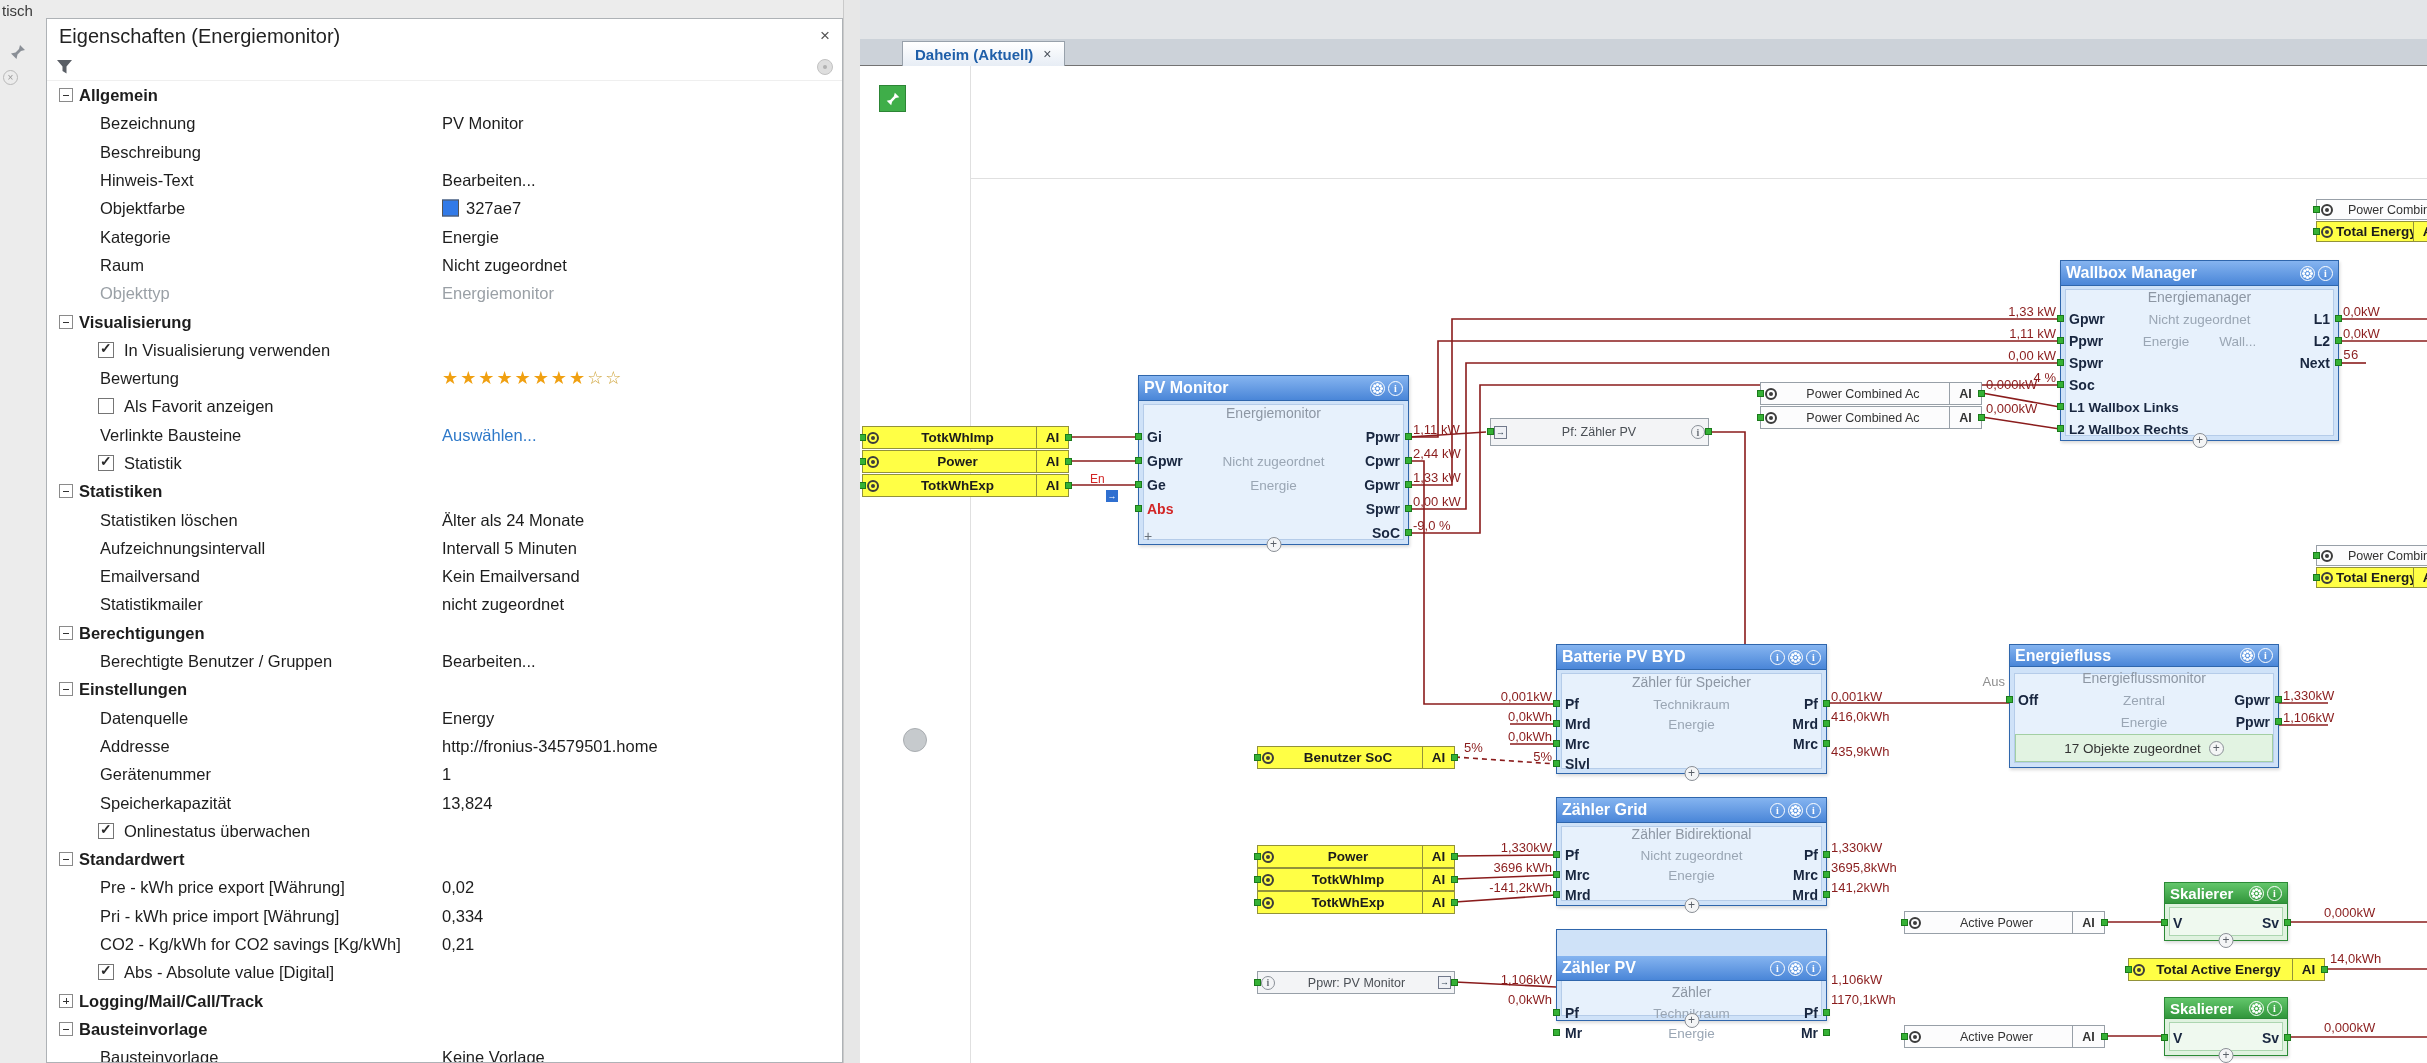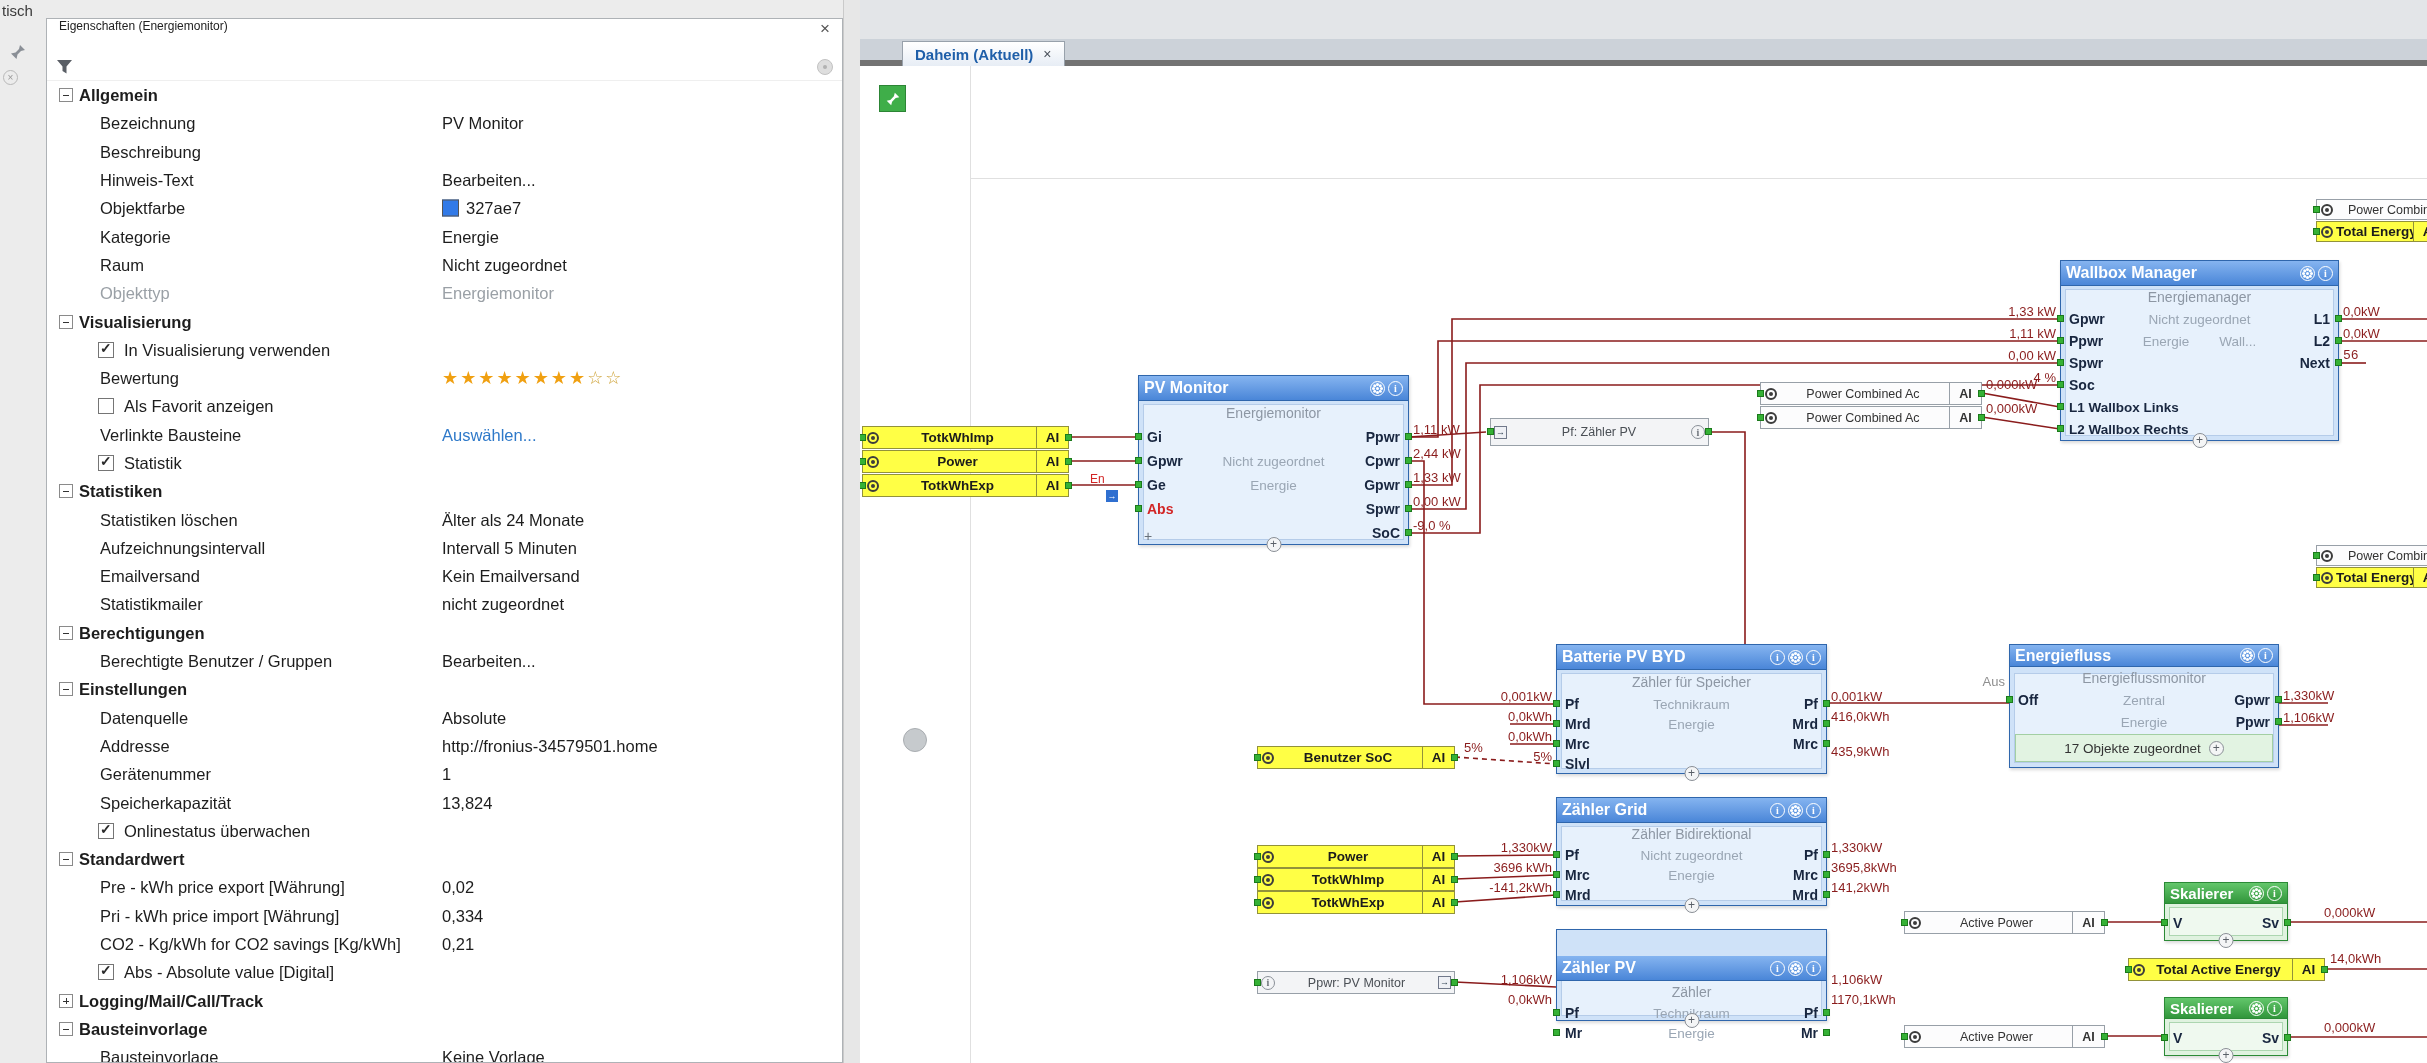--- a/index.html
+++ b/index.html
@@ -7,21 +7,21 @@
 #root{position:relative;width:2427px;height:1063px}
 
 
 #chrome-txt{position:absolute;left:2px;top:2px;font-size:15px;color:#3a3a3a}
 #dockpin{position:absolute;left:10px;top:44px;width:16px;height:16px}
 #circx{position:absolute;left:3px;top:70px;width:15px;height:15px;border-radius:50%;border:1px solid #b8b8b8;color:#9a9a9a;font-size:10px;line-height:13px;text-align:center}
 #circx::before{content:"×"}
 
 
 #props{position:absolute;left:46px;top:18px;width:797px;height:1045px;background:#fff;border:1px solid #aeb2b6;overflow:hidden;z-index:2}
-.phead{height:34px;display:flex;align-items:flex-start;padding:0 12px;font-size:12px;color:#222}
+.phead{height:34px;display:flex;align-items:center;padding:16px 12px;font-size:20px;color:#222}
 .pclose{margin-left:auto;color:#555;font-size:17px;cursor:default}
 .pclose::before{content:"×"}
 .pfilter{height:28px;display:flex;align-items:center;padding:0 9px;border-bottom:1px solid #efefef}
 .fcircle{margin-left:auto;width:16px;height:16px;border-radius:50%;background:#dedede;border:1px solid #c2c2c2;position:relative}
 .fcircle::after{content:"";position:absolute;left:50%;top:50%;width:4px;height:4px;margin:-2px;border-radius:50%;background:#b2b2b2}
 #props-rows{position:relative}
 .prow{position:relative;height:28.3px;font-size:16.5px;color:#1d1d1d;display:block}
 .sectoggle{position:absolute;left:12px;top:50%;margin-top:-7px;width:14px;height:14px;border:1px solid #8a8a8a;background:#fff}
 .sectoggle::before{content:"";position:absolute;left:3px;right:3px;top:50%;border-top:1px solid #333}
 .sectoggle.plus::after{content:"";position:absolute;top:3px;bottom:3px;left:50%;border-left:1px solid #333}
@@ -38,21 +38,21 @@
 .star{font-size:18px}
 .star.filled::before{content:"★";color:#f0a011}
 .star.empty::before{content:"☆";color:#cfa43a}
 
 
 #splitter{position:absolute;left:843px;top:0;width:17px;height:1063px;background:#e7e7e7;border-left:1px solid #cacaca}
 
 
 #canvas-area{position:absolute;left:860px;top:0;width:1567px;height:1063px}
 #topstrip{position:absolute;left:0;top:0;width:1567px;height:39px;background:#e3e5e8}
-#tabbar{position:absolute;left:0;top:39px;width:1567px;height:27px;background:#ccd2d9;border-bottom:6px solid #737373}
+#tabbar{position:absolute;left:0;top:39px;width:1567px;height:27px;background:#ccd2d9;border-bottom:1px solid #737373}
 .tab{position:absolute;left:42px;top:2px;height:25px;display:flex;align-items:center;gap:10px;padding:0 12px;background:linear-gradient(#ffffff,#e7edf5);border:1px solid #98a1ab;border-bottom:none;font-size:15px;font-weight:bold;color:#1f5fa9}
 .tabx{color:#49505a;font-size:14px;font-weight:normal}
 .tabx::before{content:"×"}
 #canvas{position:absolute;left:0;top:66px;width:1567px;height:997px;background:#fff;overflow:hidden}
 .pageline{position:absolute;background:#e0e0e0;z-index:0}
 #pl-v{left:110px;top:0;width:1px;height:997px}
 #pl-h{left:110px;top:112px;width:1457px;height:1px}
 #pin-btn{position:absolute;left:19px;top:19px;width:27px;height:27px;background:#3fae49;border:1px solid #2c8535;z-index:5;display:flex;align-items:center;justify-content:center}
 #pan-circle{position:absolute;left:43px;top:662px;width:24px;height:24px;border-radius:50%;background:#c6cacd;border:1px solid #a9adb1;z-index:1}
 #wires{position:absolute;left:0;top:0;z-index:1;pointer-events:none}
@@ -245,21 +245,21 @@
             <span>Bearbeiten...</span>
           </span>
         </div>
         <div class="prow">
           <span class="sectoggle minus"></span>
           <span class="seclbl">Einstellungen</span>
         </div>
         <div class="prow">
           <span class="fldlbl">Datenquelle</span>
           <span class="fldval">
-            <span>Absolute</span>
+            <span>Energy</span>
           </span>
         </div>
         <div class="prow">
           <span class="fldlbl">Addresse</span>
           <span class="fldval">
             <span>http://fronius-34579501.home</span>
           </span>
         </div>
         <div class="prow">
           <span class="fldlbl">Gerätenummer</span>

